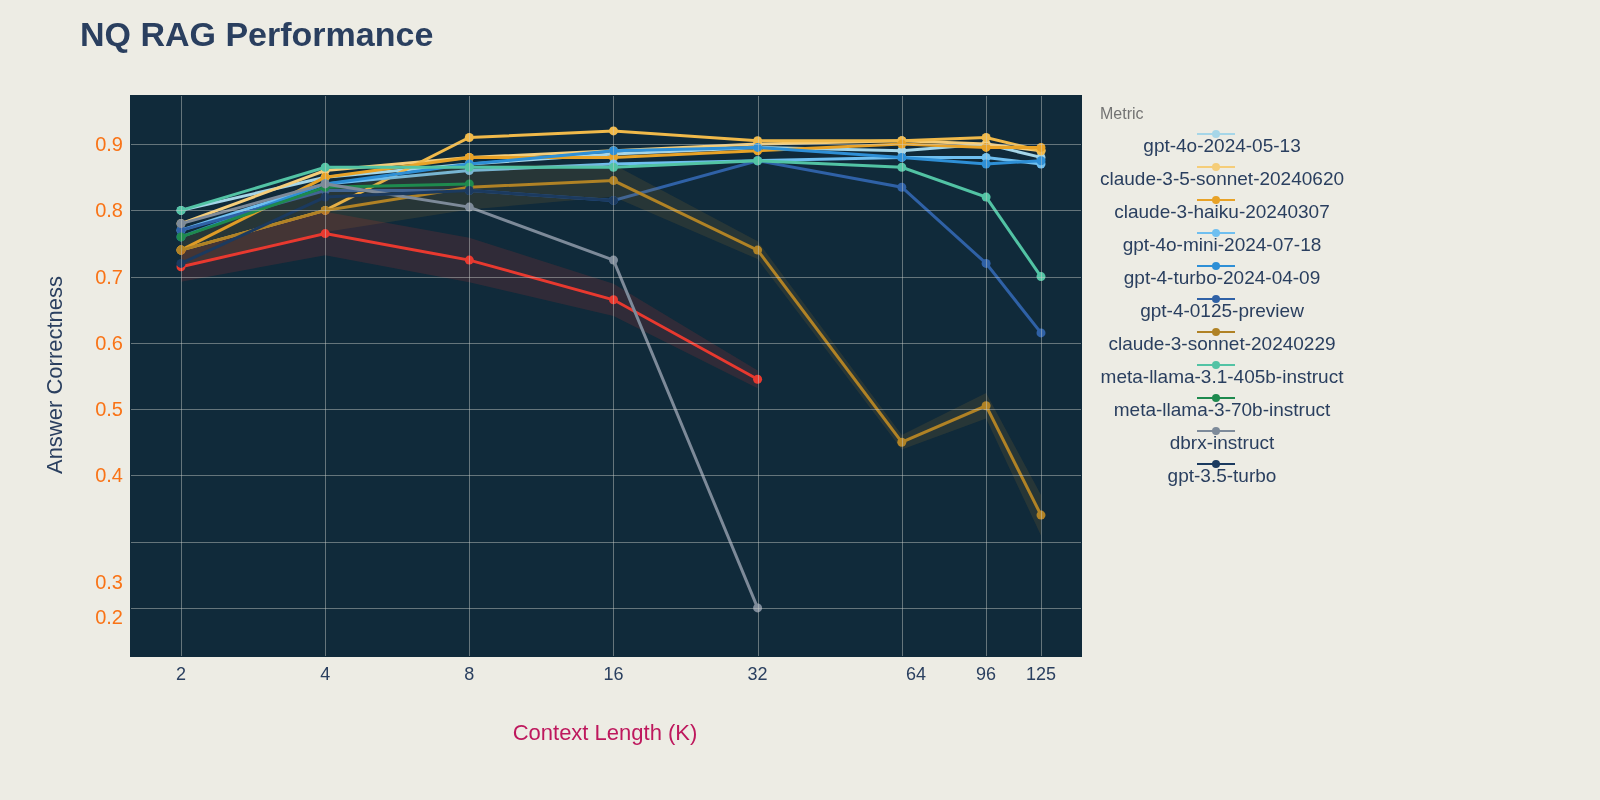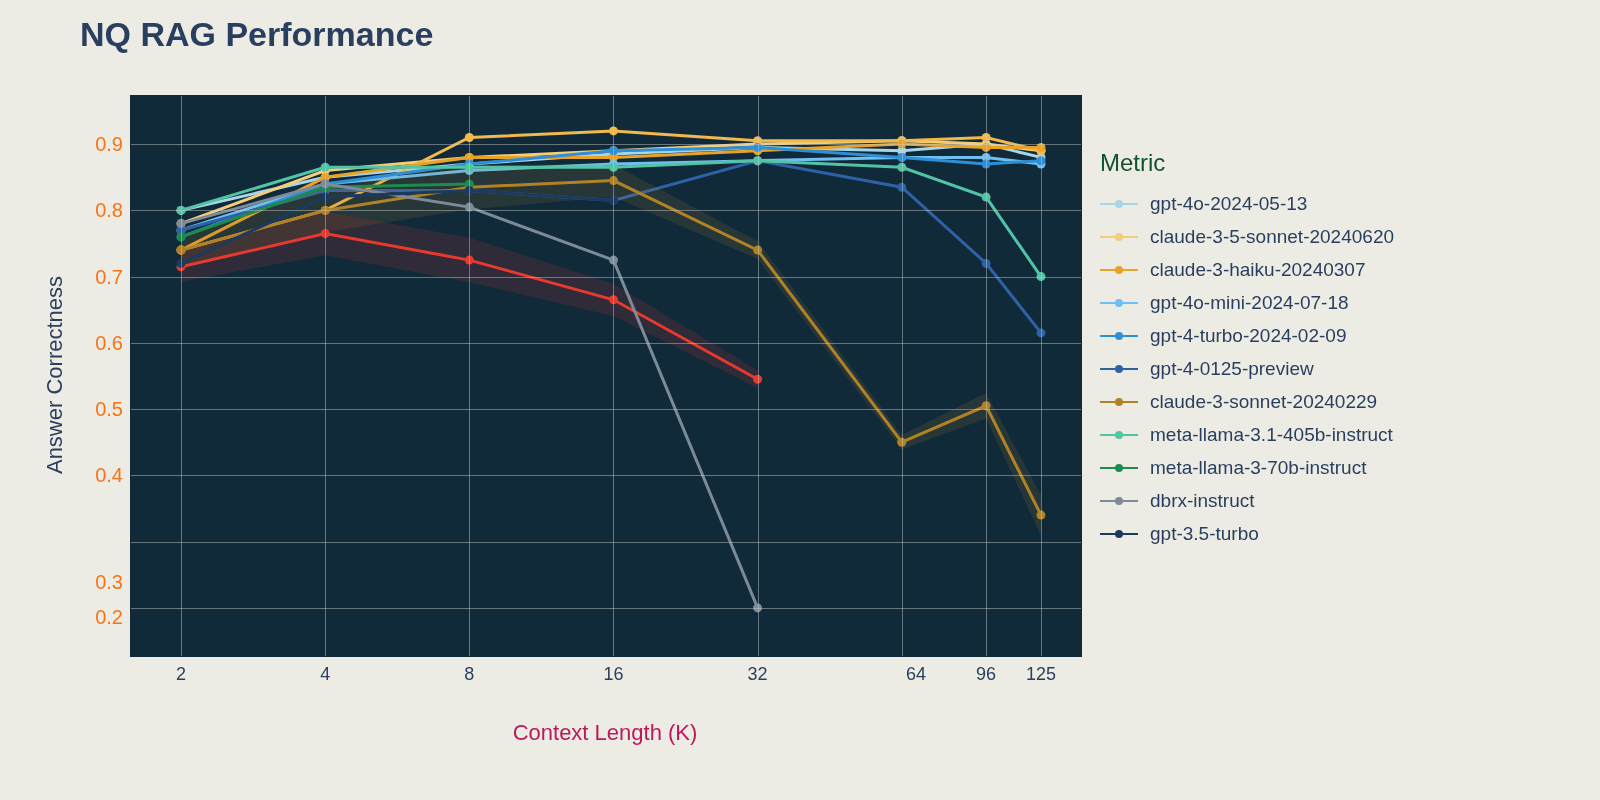--- a/index.html
+++ b/index.html
@@ -78,29 +78,29 @@
   position: absolute;
   left:0; top:0; width:100%; height:100%;
   overflow: visible;
 }
 .legend {
   position: absolute;
   left: 1100px;
   top: 105px;
 }
 .legend-title {
-  color: #14532d;
-  font-size: 24px;
+  color: #737373;
+  font-size: 16px;
   margin-bottom: 10px;
-  margin-top: 44px;
 }
 .legend-item {
   display: flex;
   align-items: center;
   height: 33px;
+  flex-direction: column;
 }
 .legend-swatch {
   width: 38px;
   height: 2px;
   margin-right: 12px;
   position: relative;
   flex-shrink: 0;
 }
 .legend-swatch::after {
   content: '';
@@ -292,21 +292,21 @@
         <div class="legend-item">
           <div class="legend-swatch" style="background: rgb(111, 191, 240); --c: #6fbff0;">
             <span style="position: absolute; left: 50%; top: 50%; width: 8px; height: 8px; border-radius: 50%; transform: translate(-50%, -50%); background: rgb(111, 191, 240);"></span>
           </div>
           <span class="legend-label">gpt-4o-mini-2024-07-18</span>
         </div>
         <div class="legend-item">
           <div class="legend-swatch" style="background: rgb(46, 143, 214); --c: #2e8fd6;">
             <span style="position: absolute; left: 50%; top: 50%; width: 8px; height: 8px; border-radius: 50%; transform: translate(-50%, -50%); background: rgb(46, 143, 214);"></span>
           </div>
-          <span class="legend-label">gpt-4-turbo-2024-02-09</span>
+          <span class="legend-label">gpt-4-turbo-2024-04-09</span>
         </div>
         <div class="legend-item">
           <div class="legend-swatch" style="background: rgb(47, 97, 166); --c: #2f61a6;">
             <span style="position: absolute; left: 50%; top: 50%; width: 8px; height: 8px; border-radius: 50%; transform: translate(-50%, -50%); background: rgb(47, 97, 166);"></span>
           </div>
           <span class="legend-label">gpt-4-0125-preview</span>
         </div>
         <div class="legend-item">
           <div class="legend-swatch" style="background: rgb(176, 130, 37); --c: #b08225;">
             <span style="position: absolute; left: 50%; top: 50%; width: 8px; height: 8px; border-radius: 50%; transform: translate(-50%, -50%); background: rgb(176, 130, 37);"></span>

